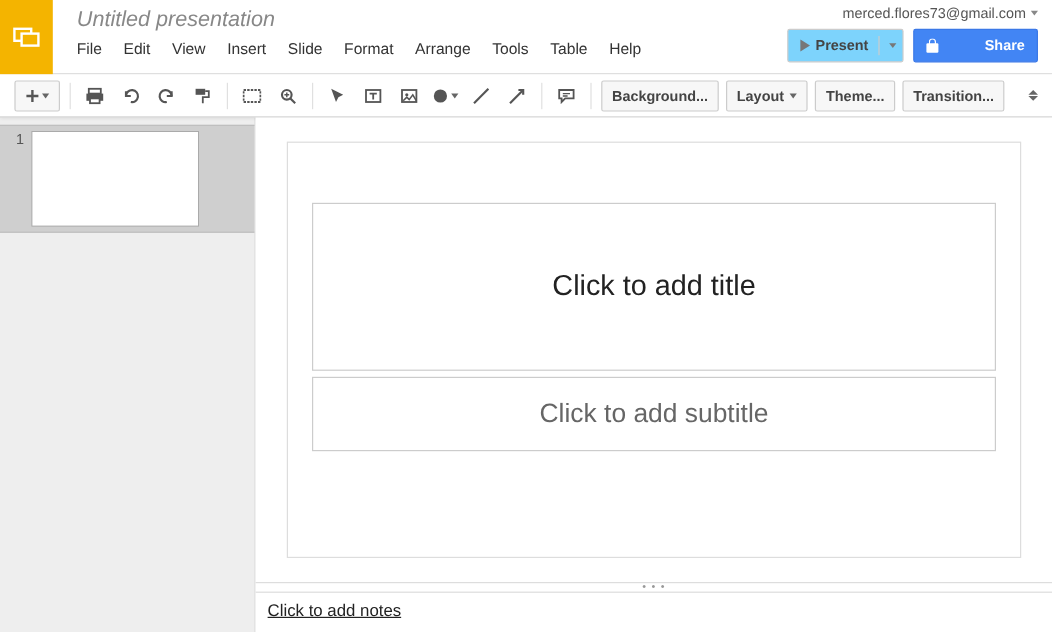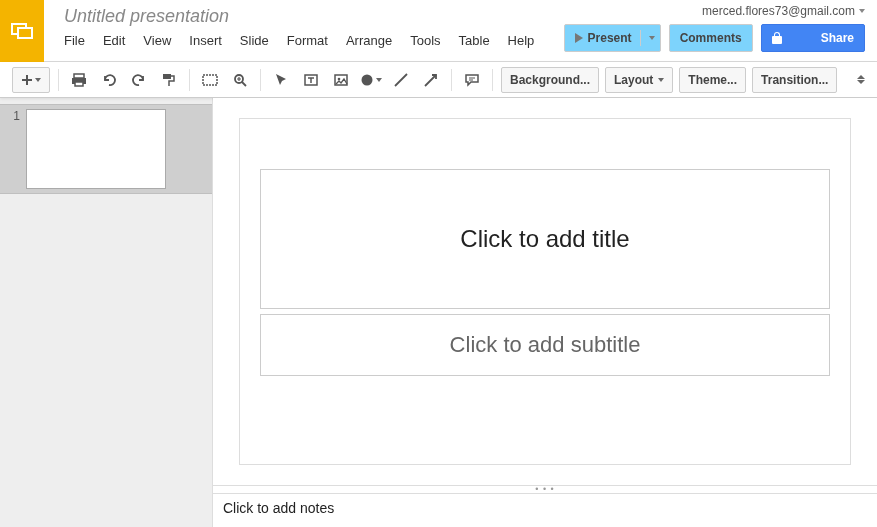--- a/index.html
+++ b/index.html
@@ -240,20 +240,21 @@
   background: #fff;
 }
 .splitter .grip { font-size: 9px; color: #999; letter-spacing: 1px; line-height: 1; }
 .notes {
   height: 34px;
   border-top: 1px solid #ddd;
   padding: 6px 10px;
   font-size: 14px;
   color: #222;
   background: #fff;
+  text-decoration: underline;
 }
 </style>
 </head>
 <body>
 
 <div class="header">
   <div class="logo-box">
     <svg class="logo-svg" viewBox="0 0 24 24">
       <rect x="2" y="5" width="14" height="10" fill="none" stroke="#fff" stroke-width="2"></rect>
       <rect x="8" y="9" width="14" height="10" fill="#f4b400" stroke="#fff" stroke-width="2"></rect>
@@ -278,23 +279,20 @@
         <span>merced.flores73@gmail.com</span>
         <span class="caret"></span>
       </div>
       <div class="btn-row">
         <div class="btn present">
           <span class="play"></span>
           <span>Present</span>
           <span class="sep"></span>
           <span class="caret-d"></span>
         </div>
-        <div class="btn">
-          <span>Comments</span>
-        </div>
         <div class="btn share">
           <span class="lock"></span>
           <span>Share</span>
         </div>
       </div>
     </div>
   </div>
 </div>
 
 <div class="toolbar">

